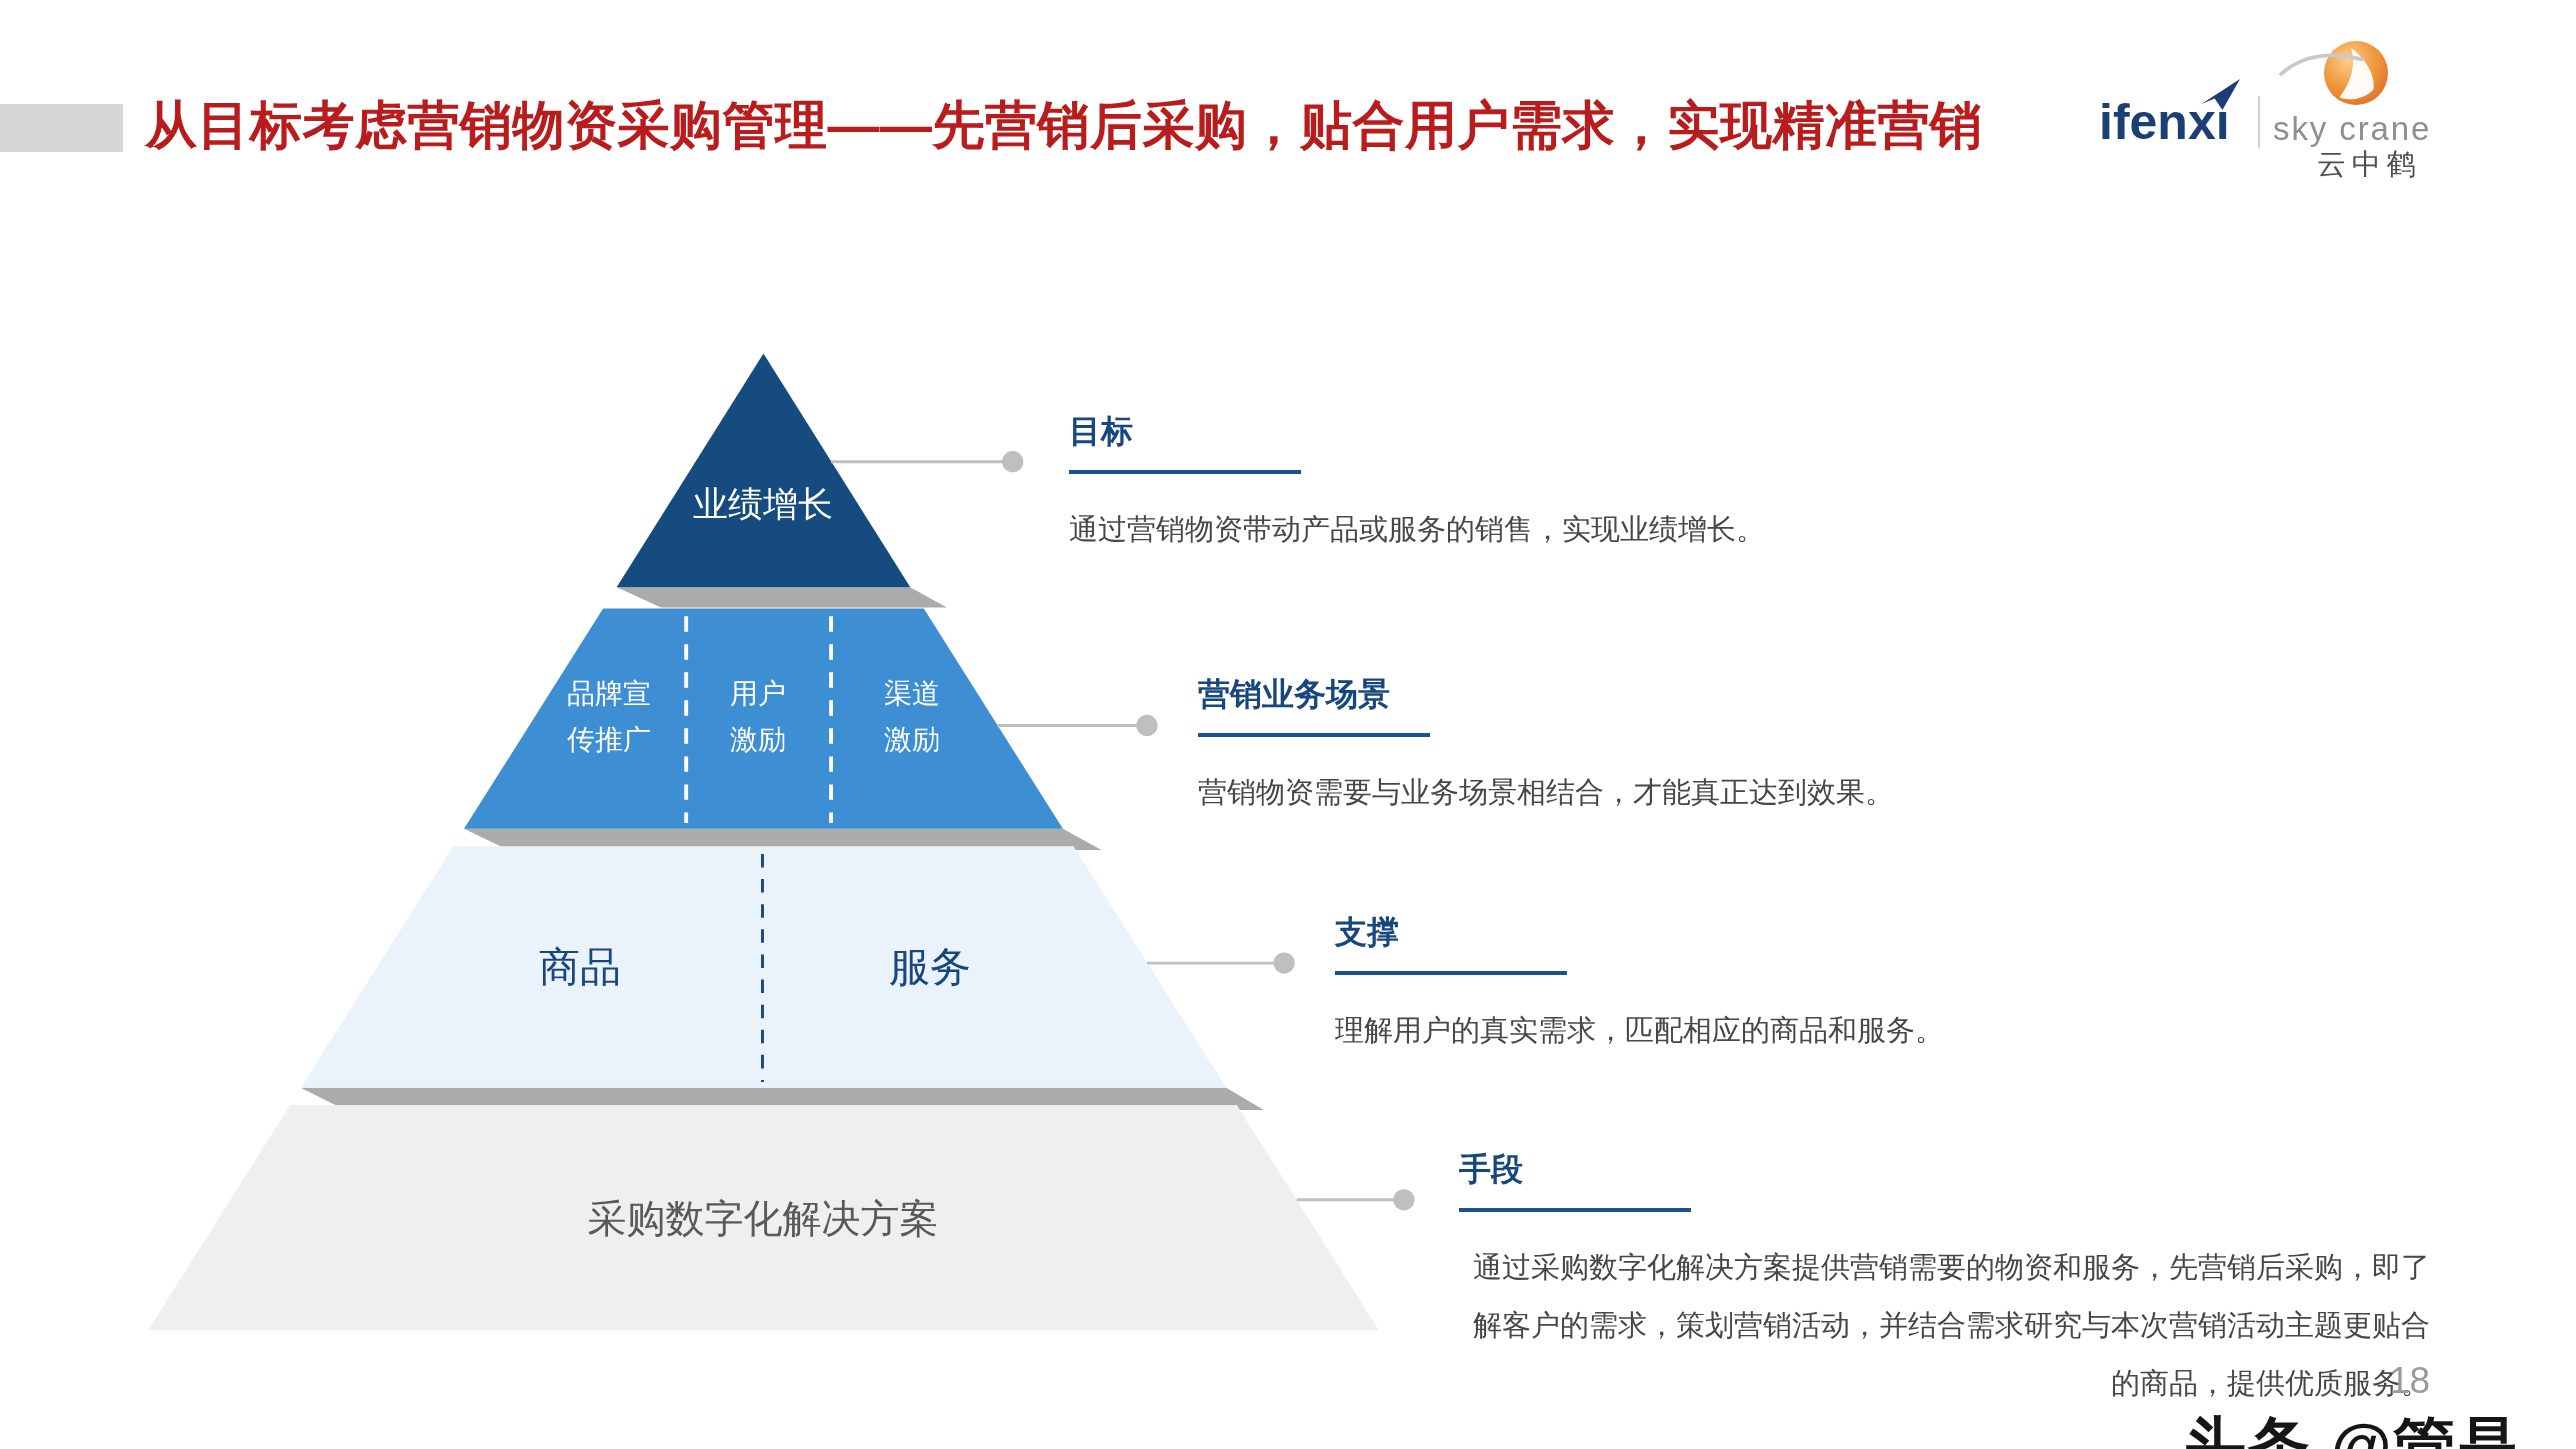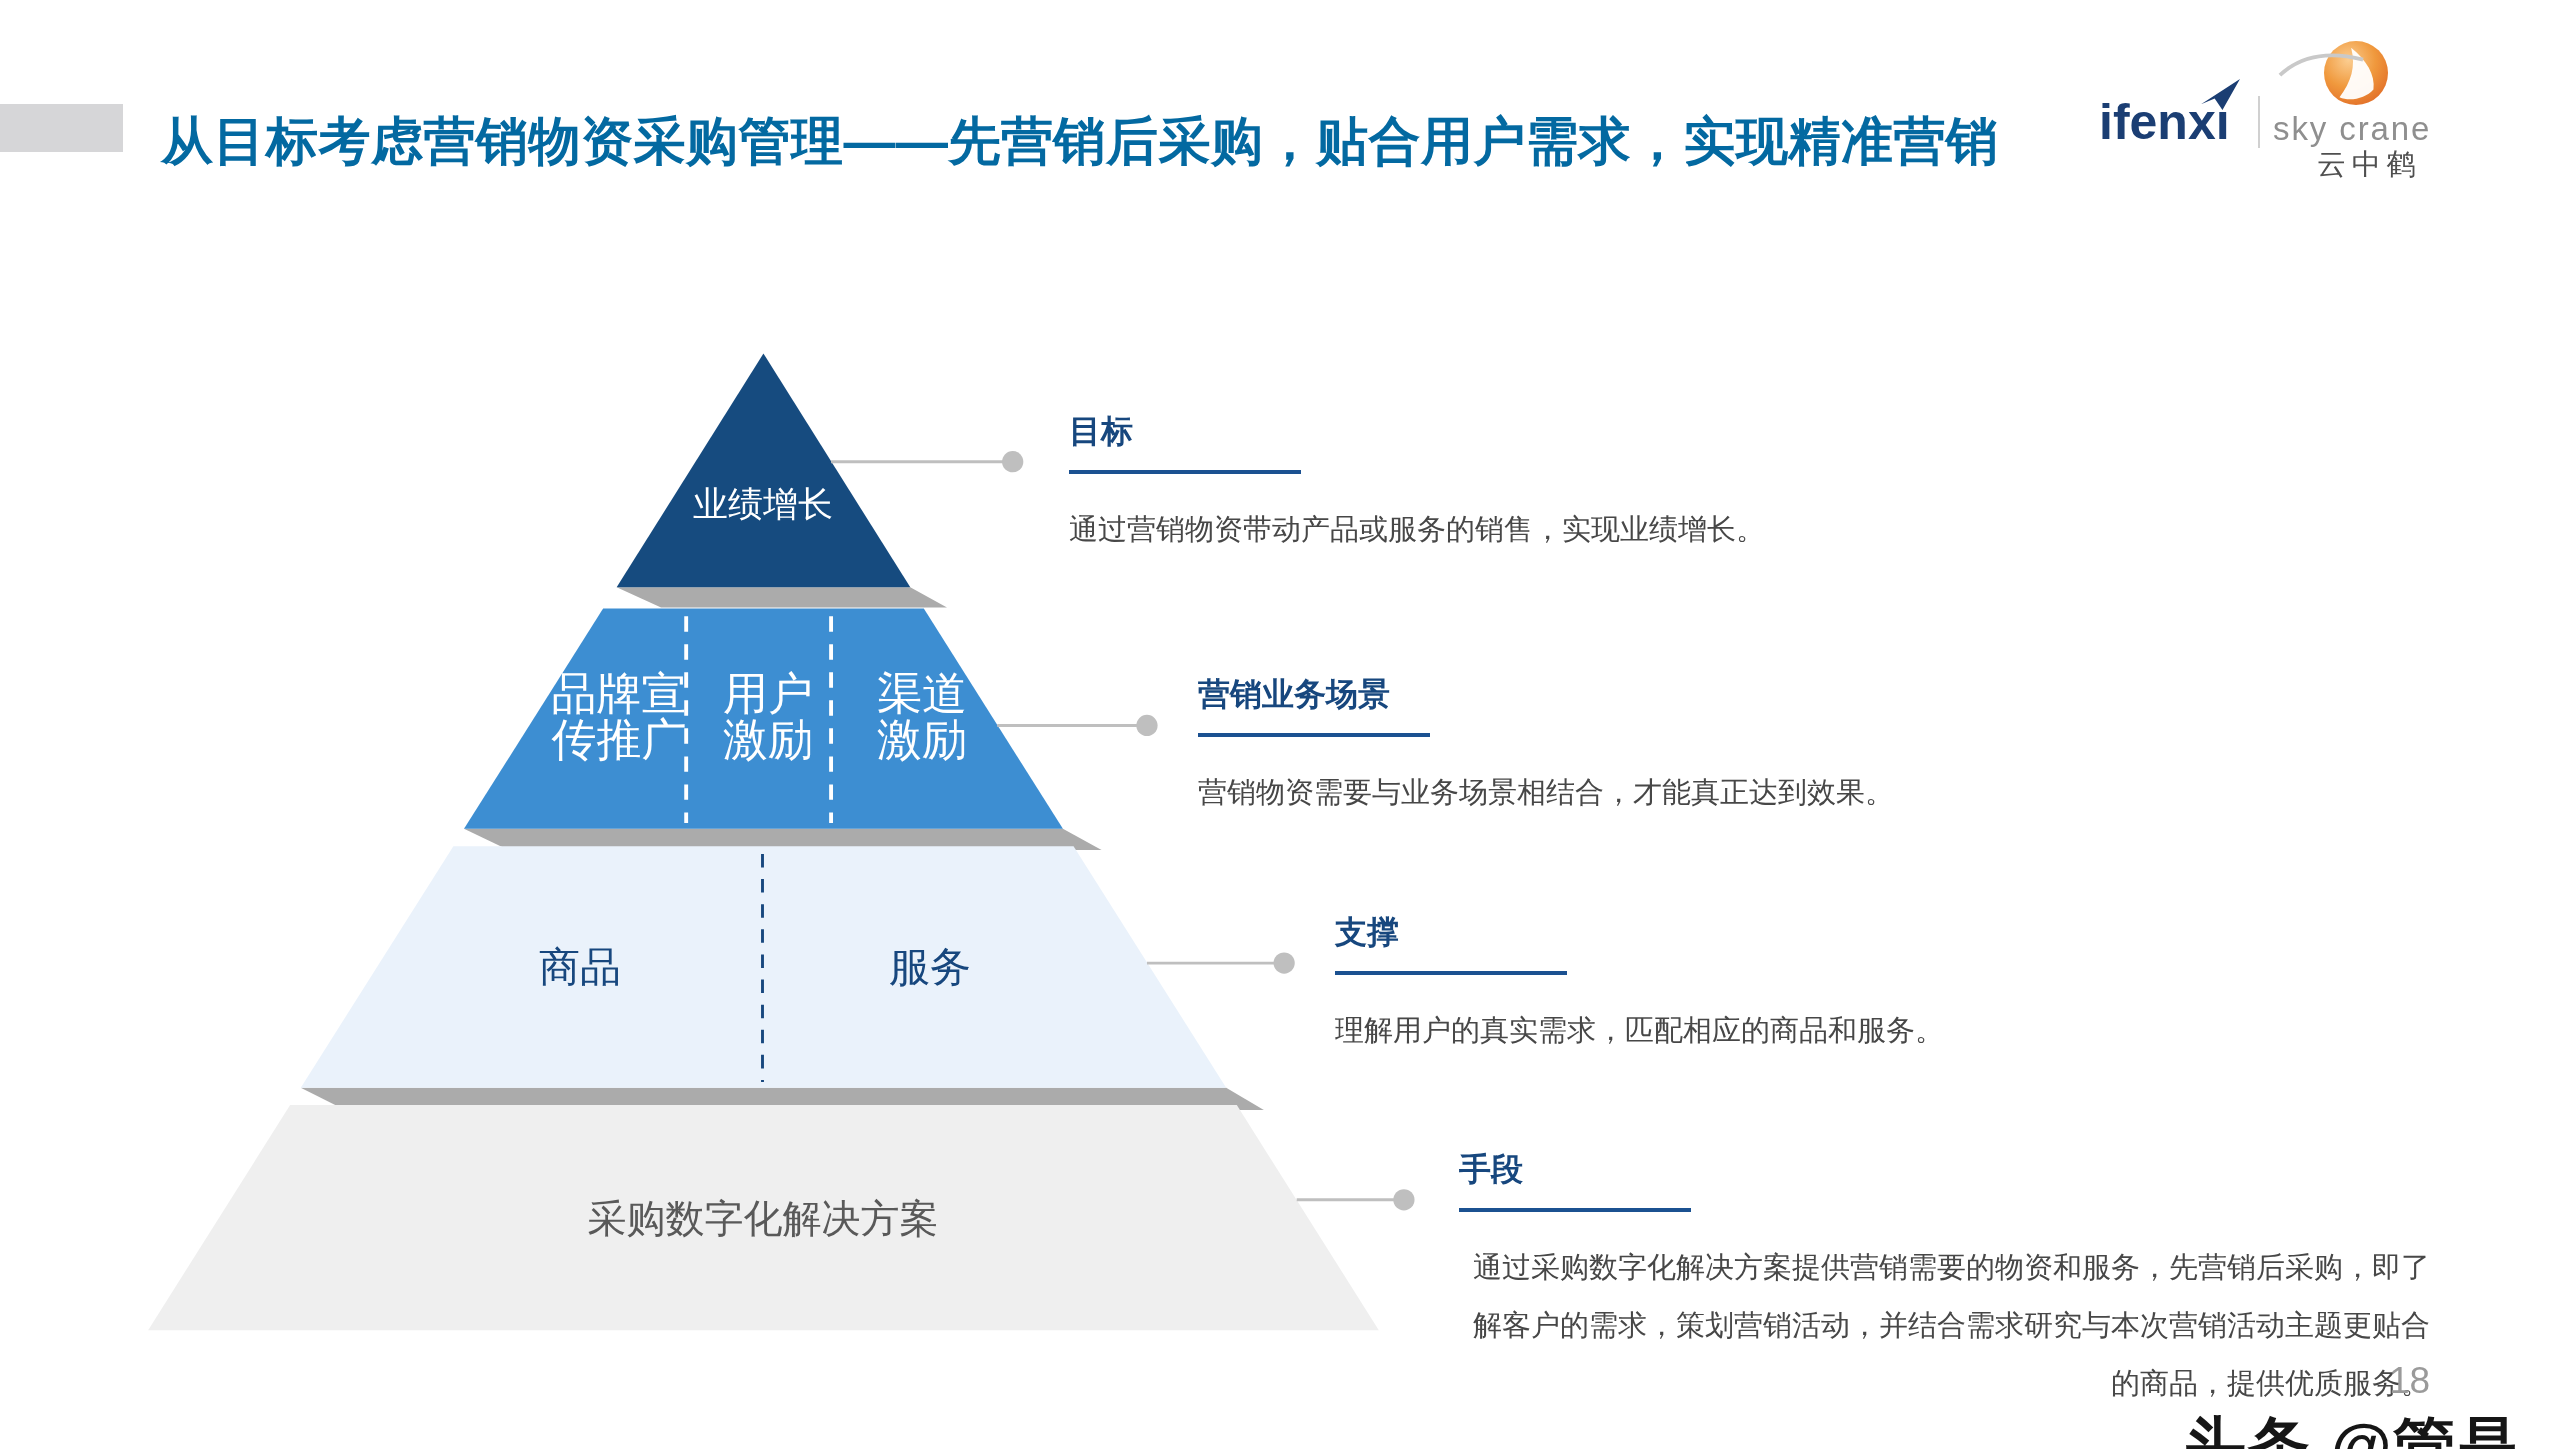--- a/index.html
+++ b/index.html
@@ -2,40 +2,40 @@
 <html><head>
 <meta charset="utf-8">
 <style>
   html,body{margin:0;padding:0;background:#ffffff;}
   .slide{
     position:relative;width:2576px;height:1449px;background:#ffffff;overflow:hidden;
     font-family:"Liberation Sans","DejaVu Sans",sans-serif;
   }
   
   .accent-bar{position:absolute;left:0;top:104px;width:123px;height:48px;background:#D6D6D8;}
-  .title{position:absolute;left:145px;top:91px;margin:16px;font-size:52px;font-weight:700;
-         color:#0369a1;white-space:nowrap;letter-spacing:0.5px;}
+  .title{position:absolute;left:145px;top:91px;margin:0;font-size:52px;font-weight:700;
+         color:#b91c1c;white-space:nowrap;letter-spacing:0.5px;}
   .intro{position:absolute;left:147px;top:205px;width:2338px;margin:0;
          font-size:33px;line-height:71px;color:#545454;}
   
   .ifenxi{position:absolute;left:2099px;top:93px;font-size:50px;font-weight:700;color:#1B3E73;}
   .ifenxi-arrow{position:absolute;left:2199px;top:77px;}
   .brand-divider{position:absolute;left:2258px;top:96px;width:1.9px;height:52px;background:#D0D0D0;}
   .sc-circle{position:absolute;left:2324px;top:41px;width:64px;height:64px;border-radius:50%;
              background:radial-gradient(circle at 38% 30%, #FBCD90 0%, #F0993D 45%, #DB5A1E 100%);}
   .sc-swoosh{position:absolute;left:2324px;top:41px;}
   .sc-wing{position:absolute;left:2278px;top:44px;}
   .sc-en{position:absolute;left:2273px;top:110px;font-size:33px;color:#8F8F8F;letter-spacing:1.9px;white-space:nowrap;}
   .sc-cn{position:absolute;left:2317px;top:145px;font-size:29px;color:#4F4F4F;
          font-family:"DejaVu Serif","Liberation Serif",serif;letter-spacing:5.8px;white-space:nowrap;}
   
   .diagram{position:absolute;left:0;top:0;width:2576px;height:1449px;}
   .plabel{position:absolute;transform:translate(-50%,-50%);text-align:center;white-space:nowrap;}
   .lbl-top{left:763px;top:504px;color:#ffffff;font-size:35px;}
-  .seg{color:#ffffff;font-size:45px;line-height:46px;margin-left:10px;}
+  .seg{color:#ffffff;font-size:28px;line-height:46px;}
   .seg1{left:609px;top:717px;} .seg2{left:758px;top:717px;} .seg3{left:912px;top:717px;}
   .l3{color:#17477E;font-size:41px;}
   .lbl-goods{left:580px;top:967px;} .lbl-services{left:930px;top:967px;}
   .lbl-base{left:763px;top:1219px;color:#595959;font-size:39px;text-align:right;}
   
   .ann{position:absolute;}
   .ann h3{margin:0;font-size:32px;font-weight:700;color:#17477E;white-space:nowrap;}
   .ann .rule{width:232px;height:3.9px;background:#1B5191;margin-top:16.4px;}
   .ann p{margin:26px 0 0;font-size:29px;line-height:58px;color:#474747;white-space:nowrap;text-align:right;}
   .ann-target{left:1069px;top:410px;}

